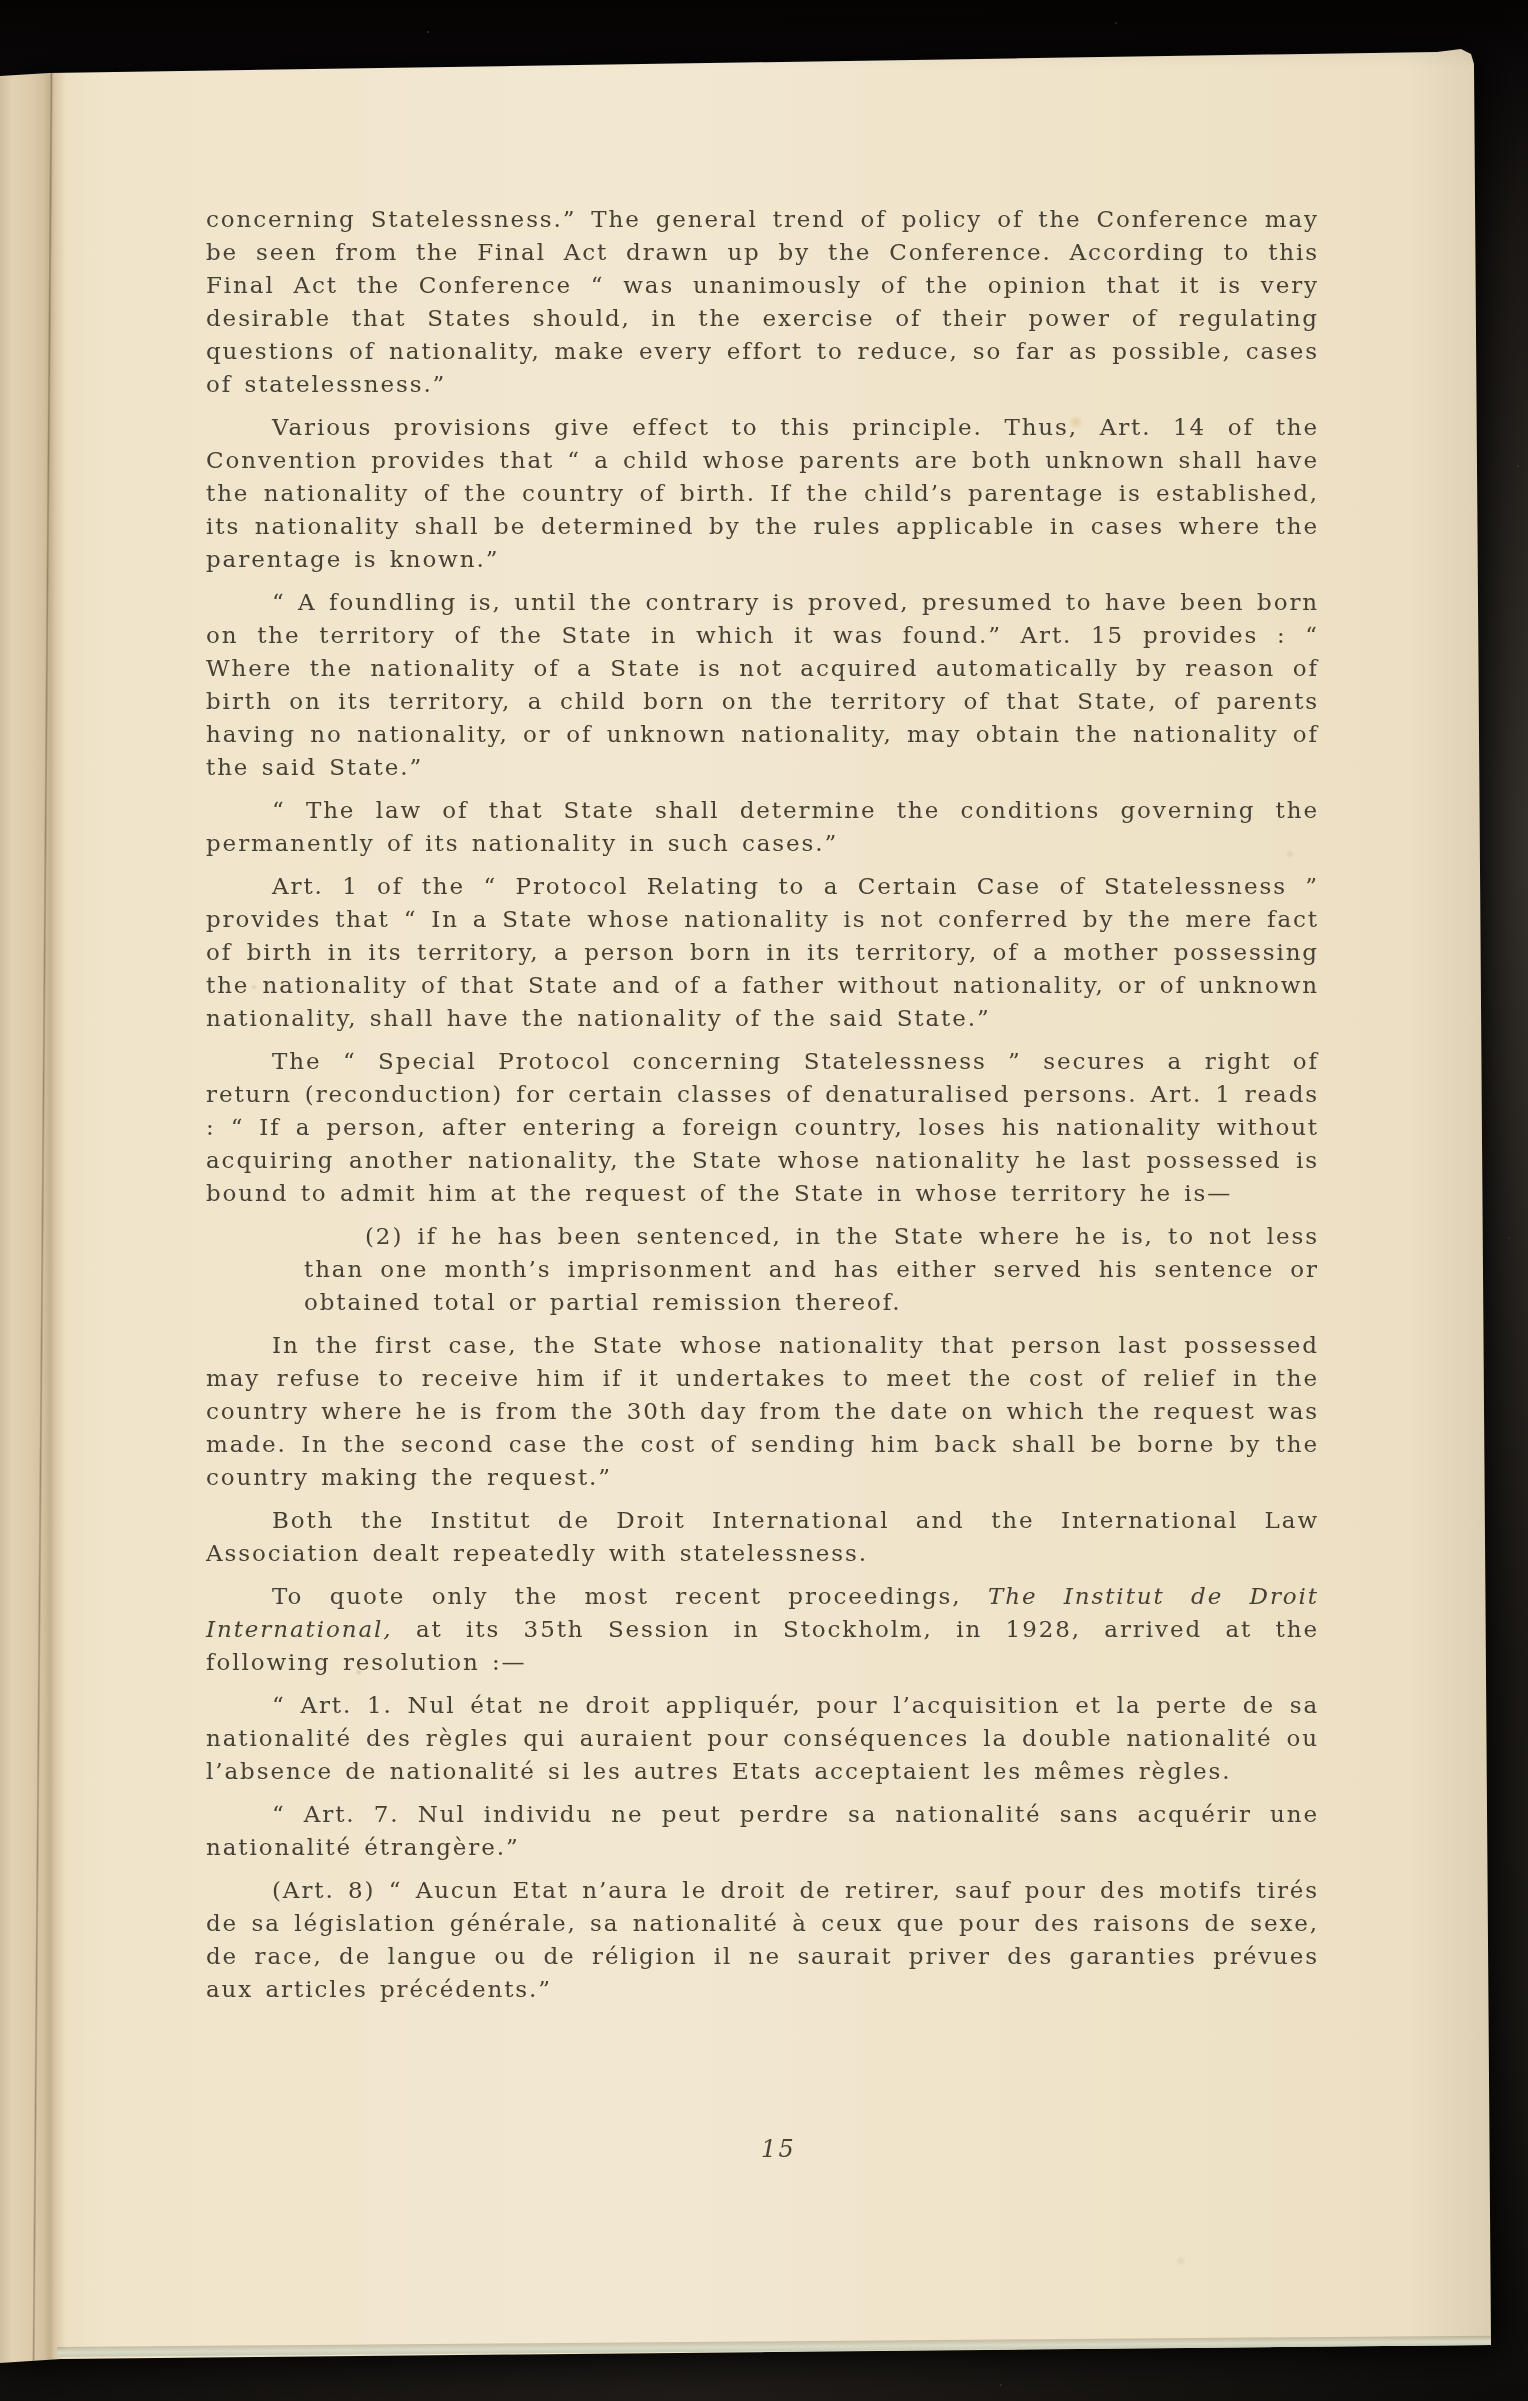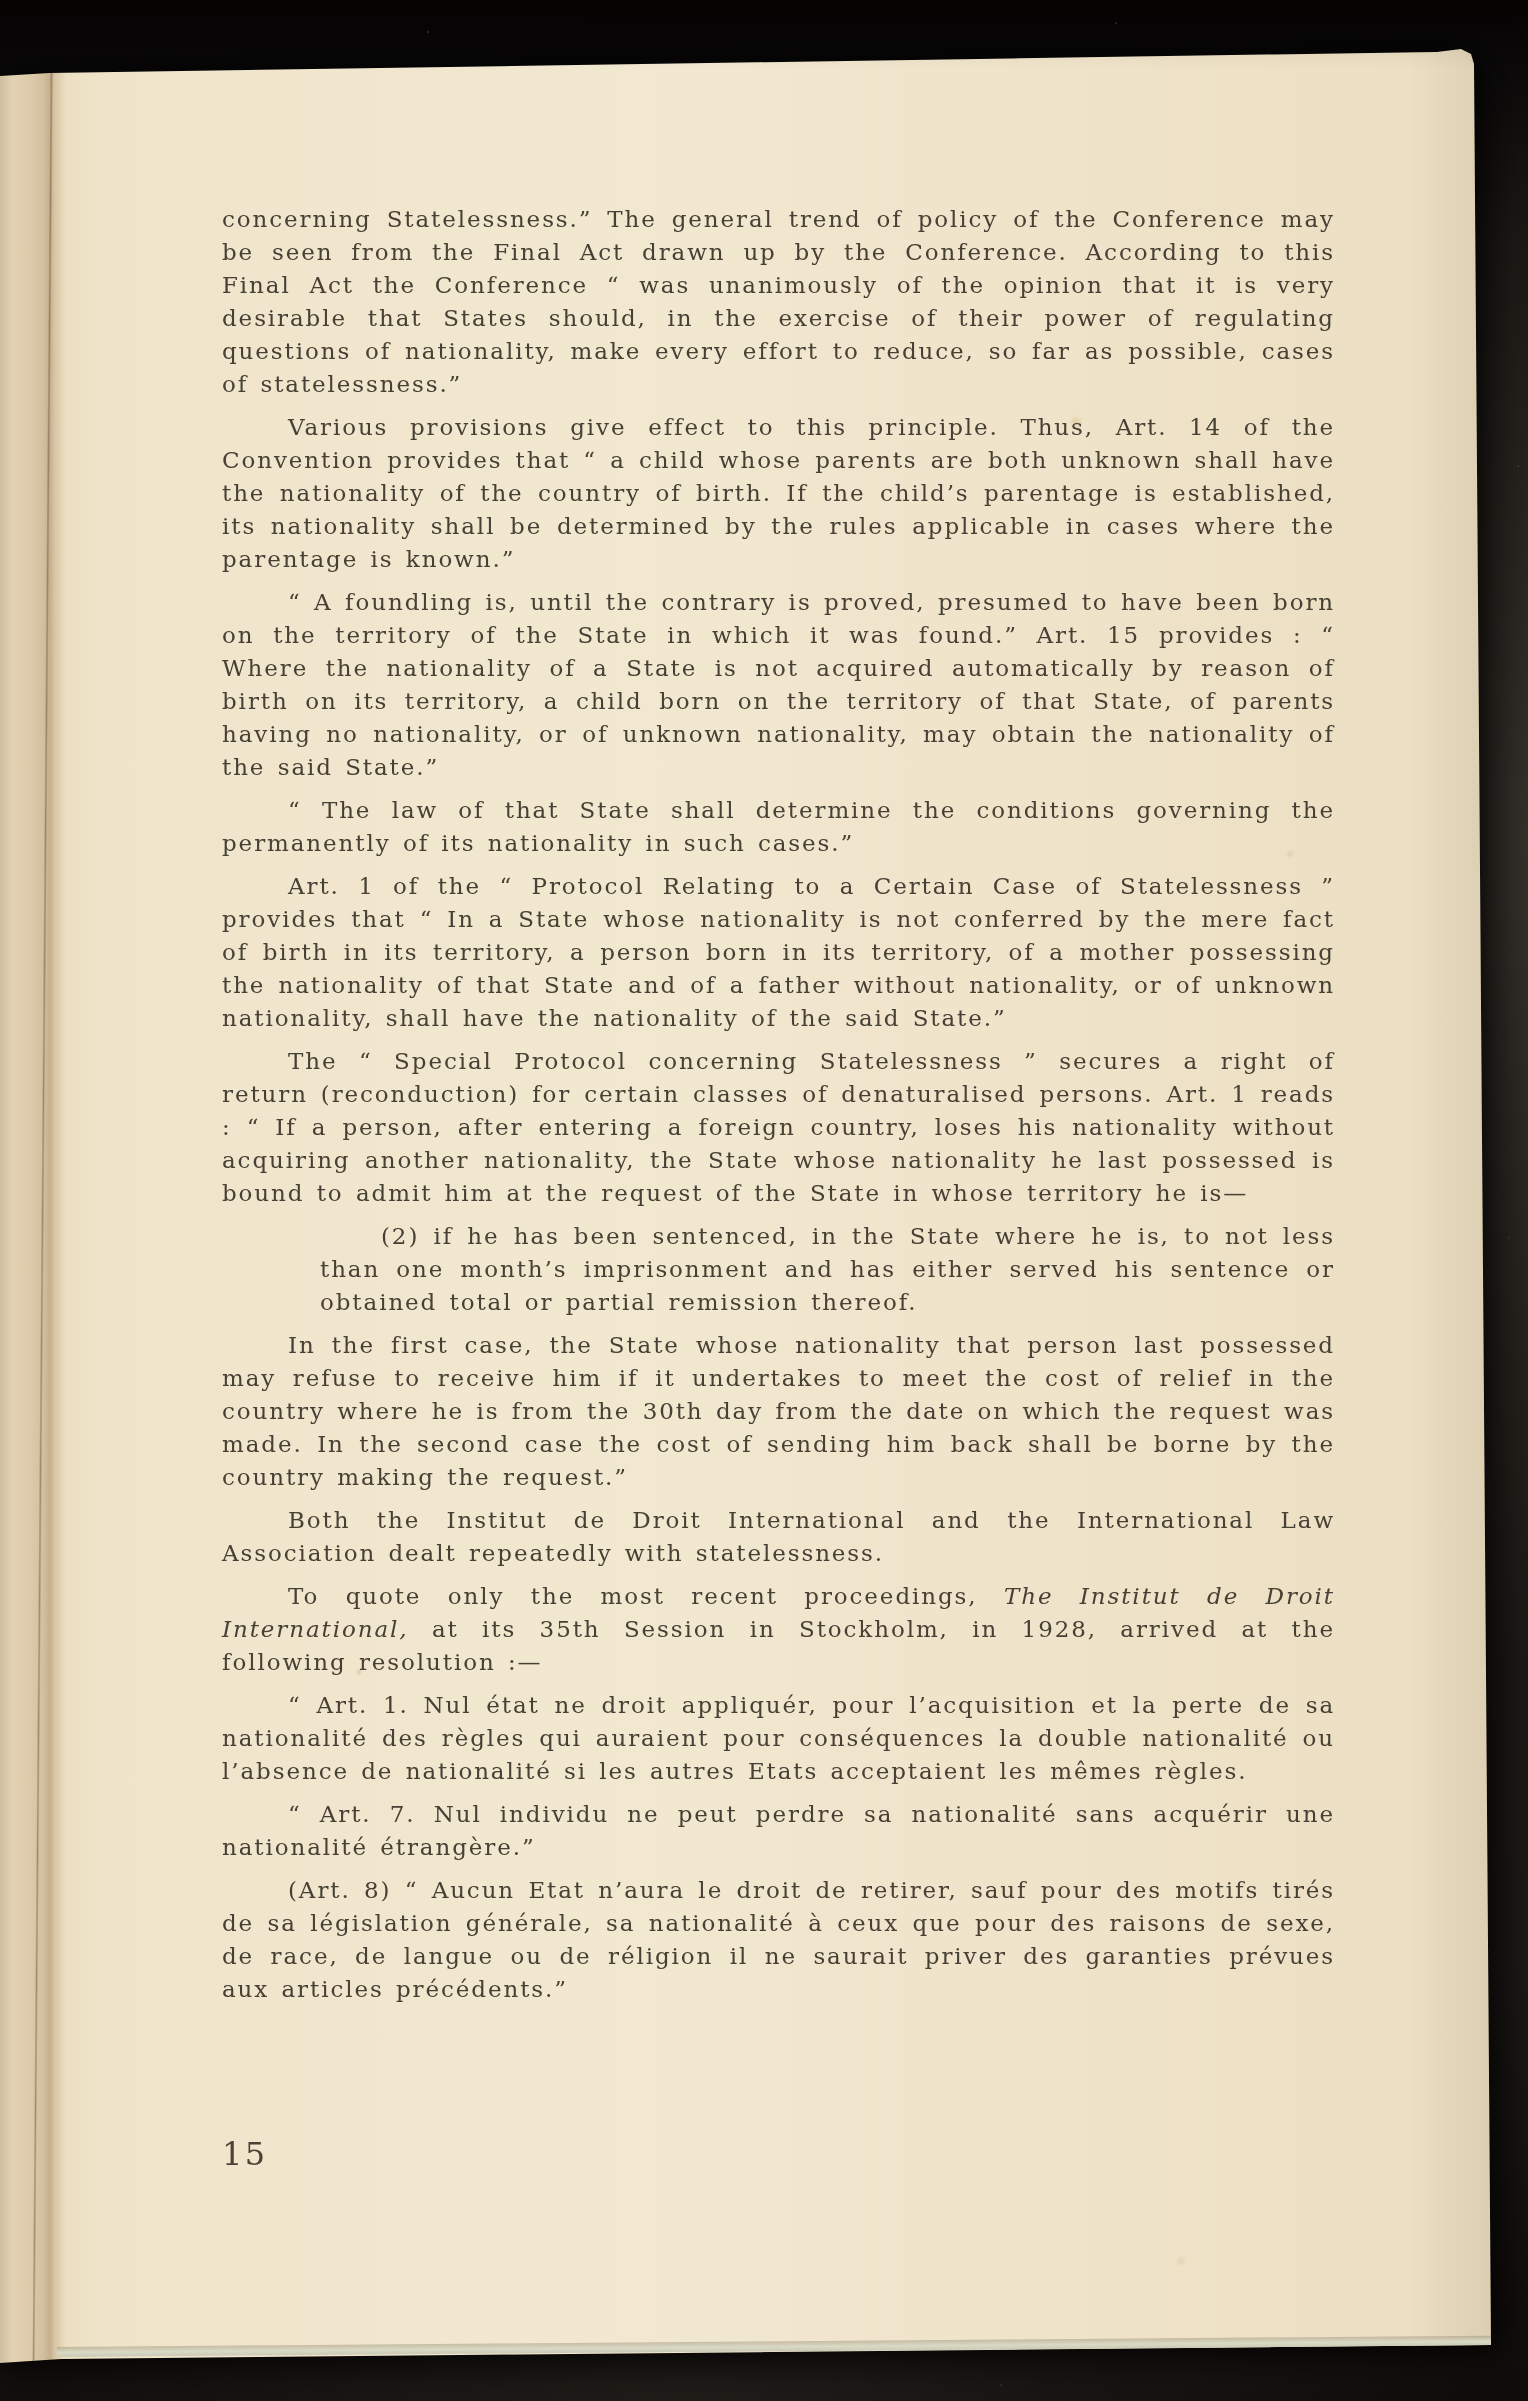--- a/index.html
+++ b/index.html
@@ -74,44 +74,45 @@
     left: 57px;
     top: 2347px;
     width: 1435px;
     height: 10px;
     background: linear-gradient(180deg, rgba(120,110,85,0.35), #d9dac6 55%, #c9c9b4);
     transform: rotate(-0.45deg);
     transform-origin: top left;
   }
   .text-block {
     position: absolute;
-    left: 222px;
+    left: 206px;
     top: 203px;
     width: 1113px;
     color: #474034;
     font-size: 23px;
     line-height: 33px;
     letter-spacing: 1.9px;
     word-spacing: 3.1px;
     text-align: justify;
     text-rendering: optimizeLegibility;
   }
   .para { margin: 0 0 10px 0; text-indent: 66px; }
   .para.continuation { text-indent: 0; }
   .para.item { margin-left: 98px; width: 1015px; text-indent: 61px; }
   .it { font-style: italic; }
   .page-number {
     position: absolute;
     left: 222px;
     top: 2135px;
     width: 1113px;
-    text-align: left;
-    font-size: 32px;
+    text-align: center;
+    font-size: 24px;
     letter-spacing: 2.3px;
     color: #4a4336;
+    font-style: italic;
   }
 </style>
 </head>
 <body>
 
 <div class="scene">
   <div class="backdrop"></div>
   <div class="page-shadow-wrap">
     <div class="page">
       <div class="crease"></div>

